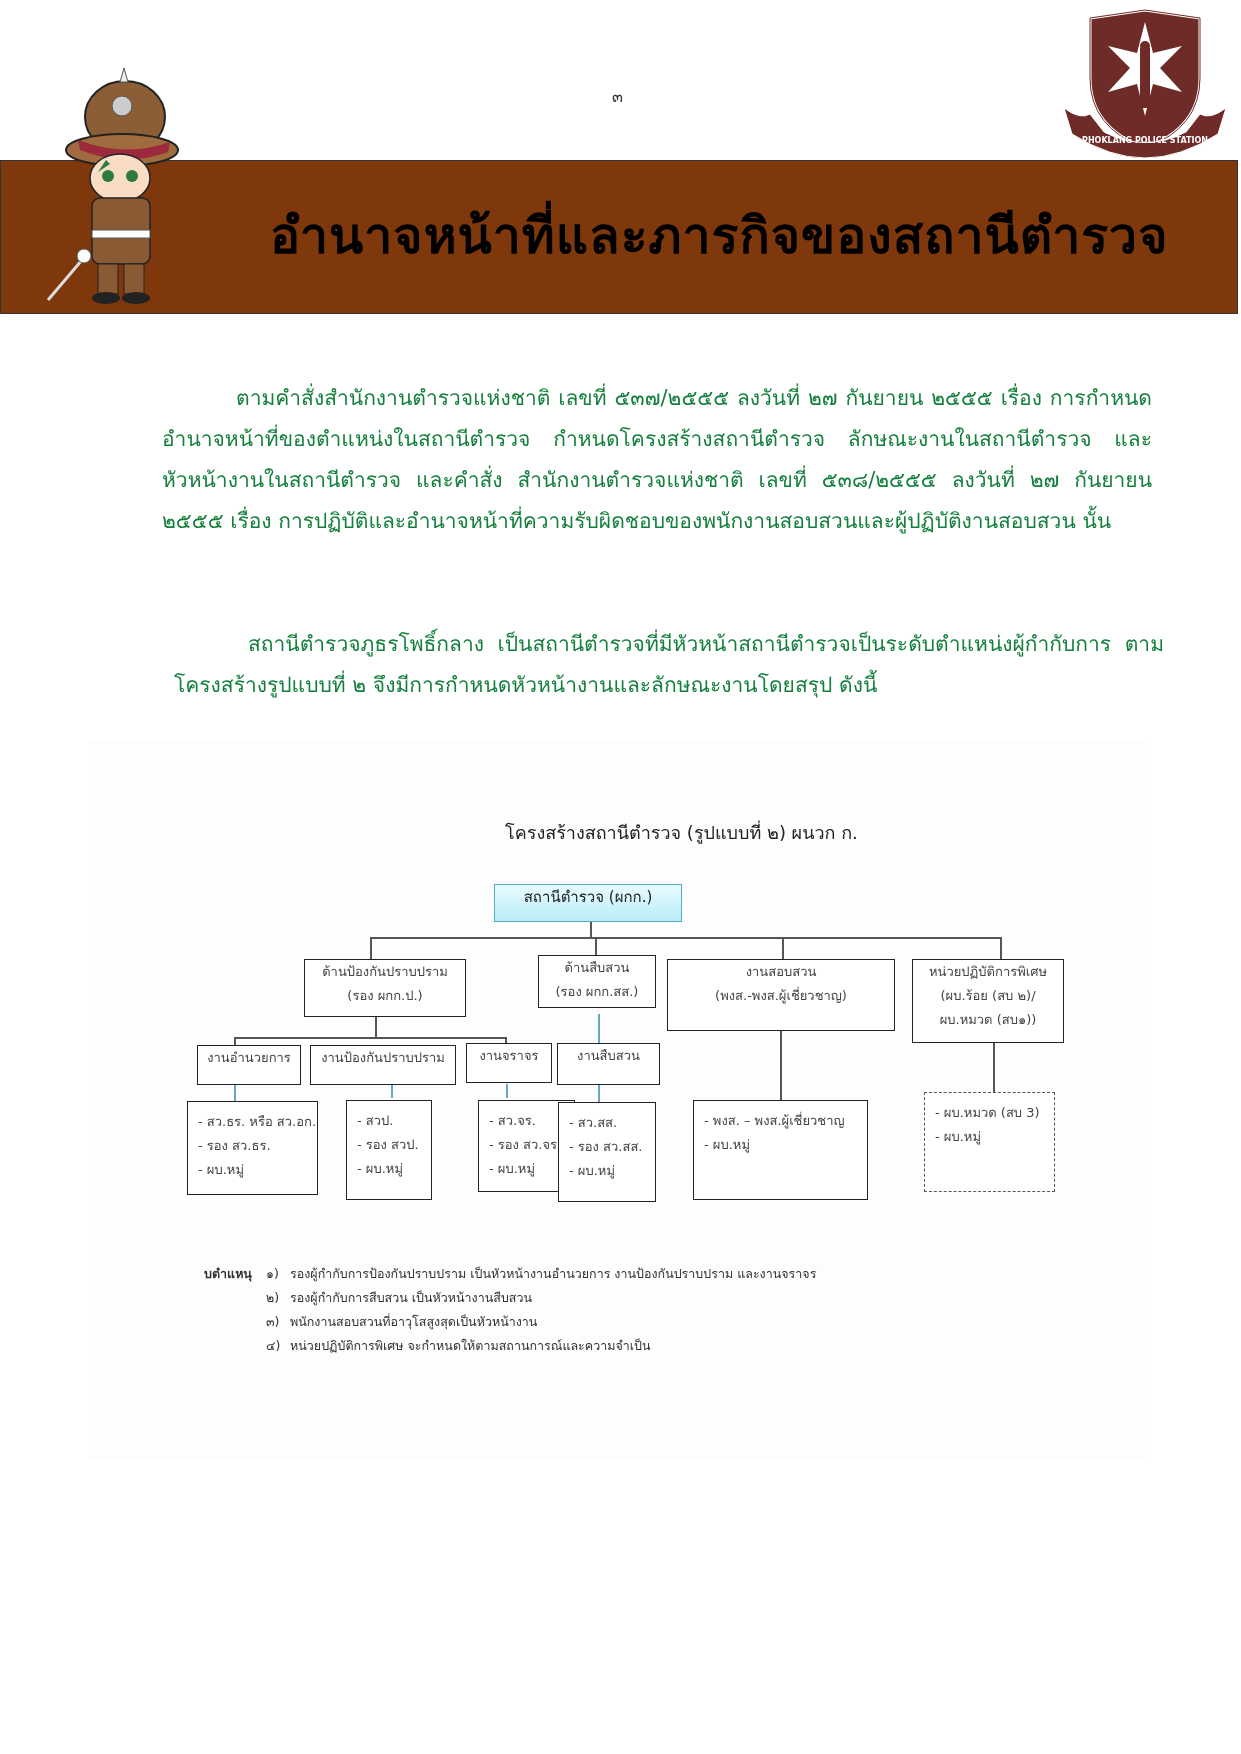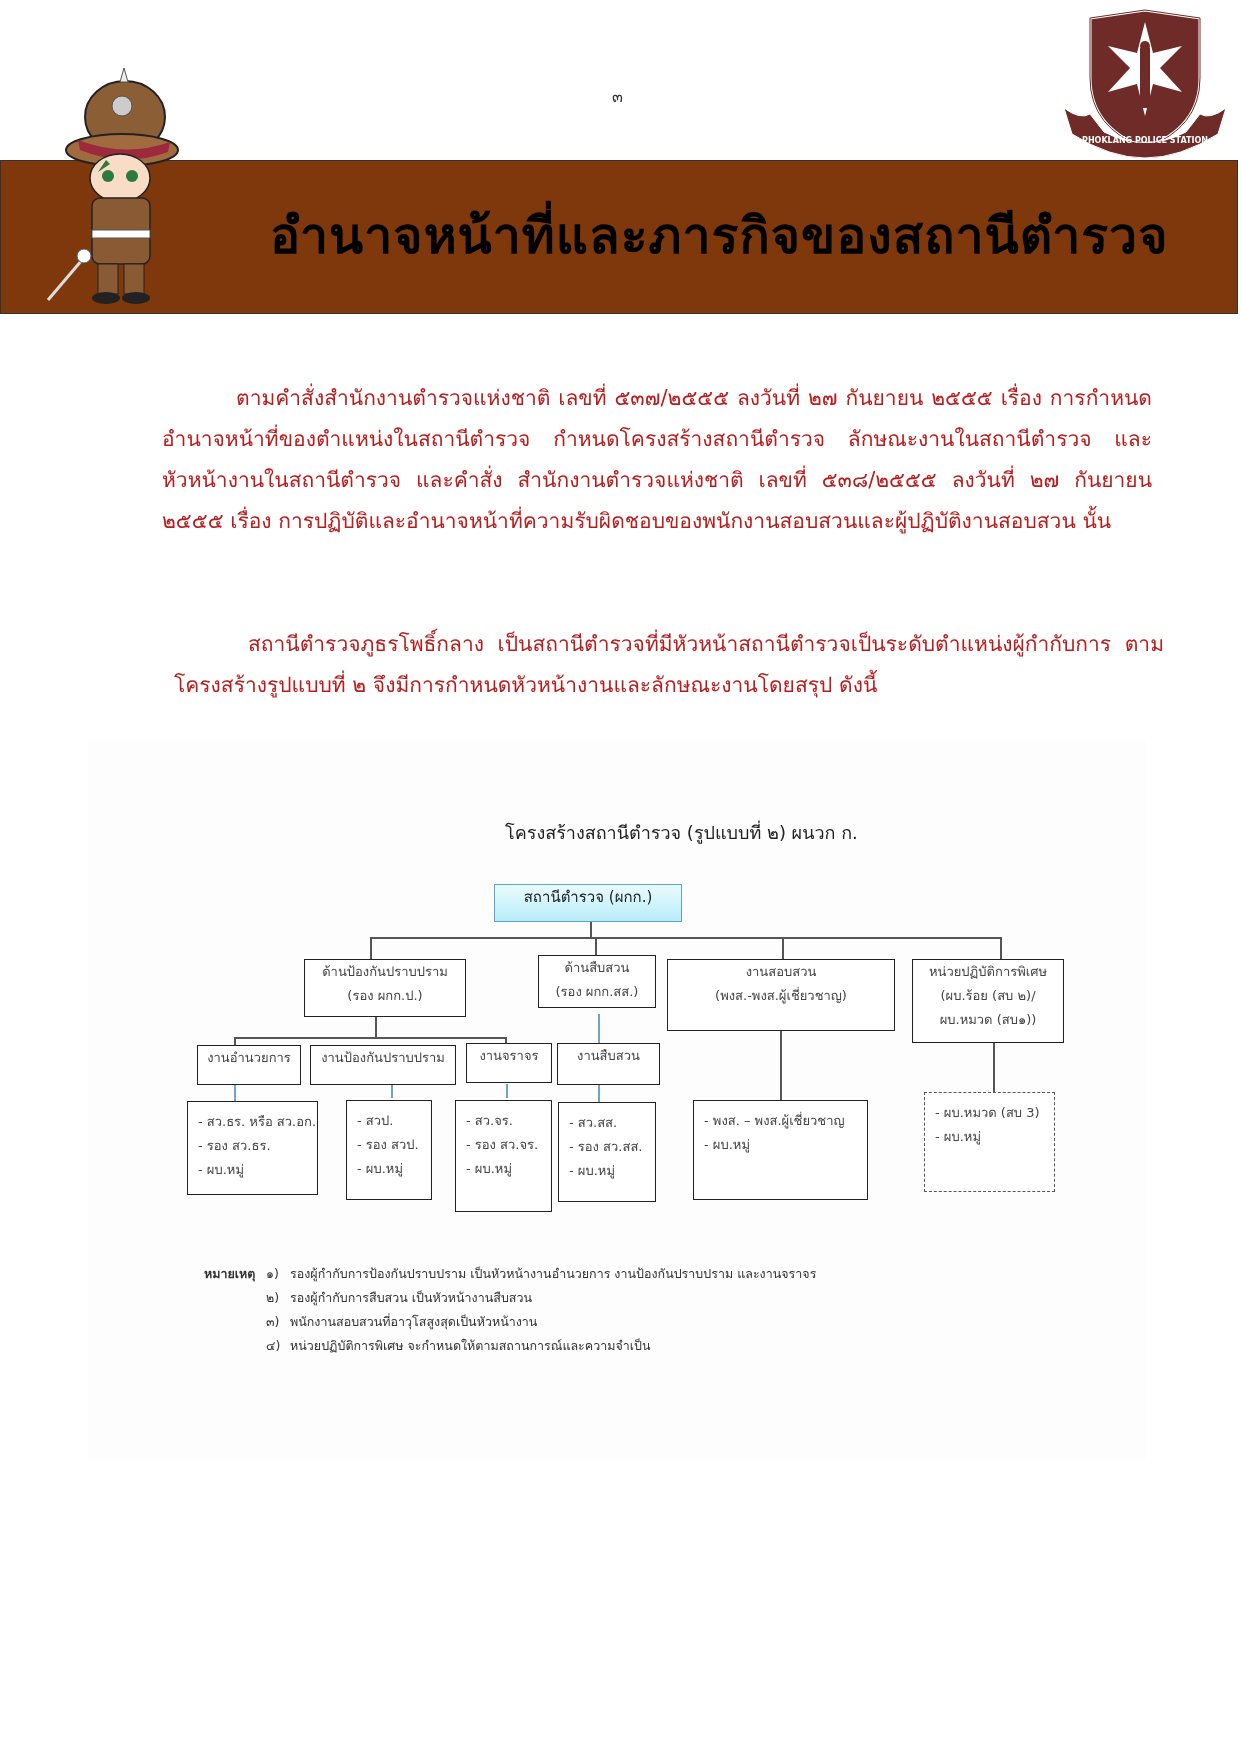--- a/index.html
+++ b/index.html
@@ -10,21 +10,21 @@
   
   .page-num { left:612px; top:84px; font-size:16px; color:#333; }
   .banner { left:0; top:160px; width:1238px; height:154px; background:#7e380c;
             border:1px solid #333; box-sizing:border-box; }
   .banner-title { left:270px; top:196px; font-size:50px; font-weight:bold; 
                   color:#000; letter-spacing:1px; font-family:"DejaVu Sans", sans-serif; white-space:nowrap; }
   .mascot { left:40px; top:60px; width:170px; height:250px; }
   .emblem { left:1060px; top:8px; width:170px; height:150px; }
 
   
-  .para { left:162px; width:990px; font-size:21px; line-height:41px; color:#b91c1c;
+  .para { left:162px; width:990px; font-size:21px; line-height:41px; color:#15803d;
           text-align:justify; font-family:"DejaVu Sans", sans-serif; }
   .para .indent { display:inline-block; width:74px; }
   .p1 { top:378px; }
   .p2 { top:624px;margin-left:12px; }
 
   
   .chart-bg { left:88px; top:740px; width:1058px; height:720px; background:#fdfdfd; }
   .chart-title { left:505px; top:818px; font-size:18px; color:#222; white-space:nowrap; }
   .box { position:absolute; background:#fff; border:1.5px solid #222; box-sizing:border-box;
          font-size:13px; color:#444; text-align:center; display:flex; flex-direction:column;
@@ -145,42 +145,42 @@
 <div class="box list" style="left:187px;top:1101px;width:131px;height:94px">
   <span>- สว.ธร. หรือ สว.อก.</span>
   <span>- รอง สว.ธร.</span>
   <span>- ผบ.หมู่</span>
 </div>
 <div class="box list" style="left:346px;top:1100px;width:86px;height:100px">
   <span>- สวป.</span>
   <span>- รอง สวป.</span>
   <span>- ผบ.หมู่</span>
 </div>
-<div class="box list" style="left:455px;top:1100px;width:97px;height:112px">
+<div class="box list" style="left:478px;top:1100px;width:97px;height:92px">
   <span>- สว.จร.</span>
   <span>- รอง สว.จร.</span>
   <span>- ผบ.หมู่</span>
 </div>
 <div class="box list" style="left:558px;top:1102px;width:98px;height:100px">
   <span>- สว.สส.</span>
   <span>- รอง สว.สส.</span>
   <span>- ผบ.หมู่</span>
 </div>
 <div class="box list" style="left:693px;top:1100px;width:175px;height:100px">
   <span>- พงส. – พงส.ผู้เชี่ยวชาญ</span>
   <span>- ผบ.หมู่</span>
 </div>
 <div class="box list dashed" style="left:924px;top:1092px;width:131px;height:100px">
   <span>- ผบ.หมวด (สบ 3)</span>
   <span>- ผบ.หมู่</span>
 </div>
 
 <div class="abs notes">
   <div class="row">
-    <span class="lbl">หมายเหตุ</span><span class="num">๑)</span><span>รองผู้กำกับการป้องกันปราบปราม เป็นหัวหน้างานอำนวยการ งานป้องกันปราบปราม และงานจราจร</span>
+    <span class="lbl">บตำแหนุ</span><span class="num">๑)</span><span>รองผู้กำกับการป้องกันปราบปราม เป็นหัวหน้างานอำนวยการ งานป้องกันปราบปราม และงานจราจร</span>
   </div>
   <div class="row sub">
     <span class="num">๒)</span><span>รองผู้กำกับการสืบสวน เป็นหัวหน้างานสืบสวน</span>
   </div>
   <div class="row sub">
     <span class="num">๓)</span><span>พนักงานสอบสวนที่อาวุโสสูงสุดเป็นหัวหน้างาน</span>
   </div>
   <div class="row sub">
     <span class="num">๔)</span><span>หน่วยปฏิบัติการพิเศษ จะกำหนดให้ตามสถานการณ์และความจำเป็น</span>
   </div>

